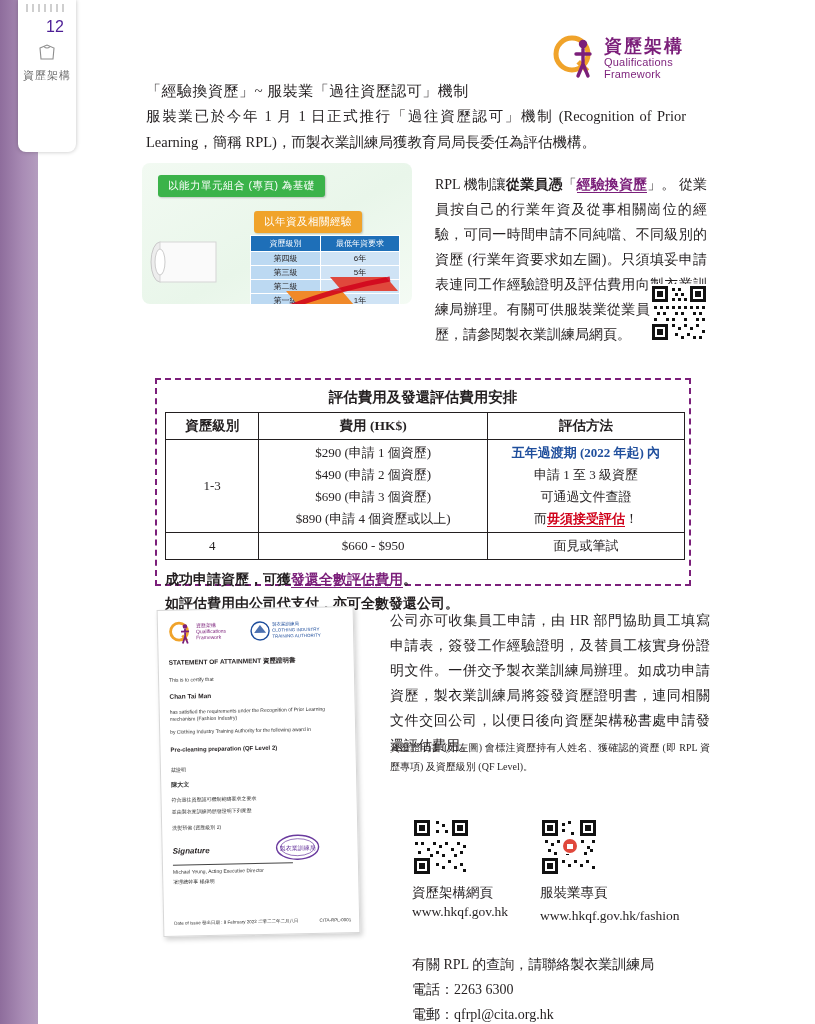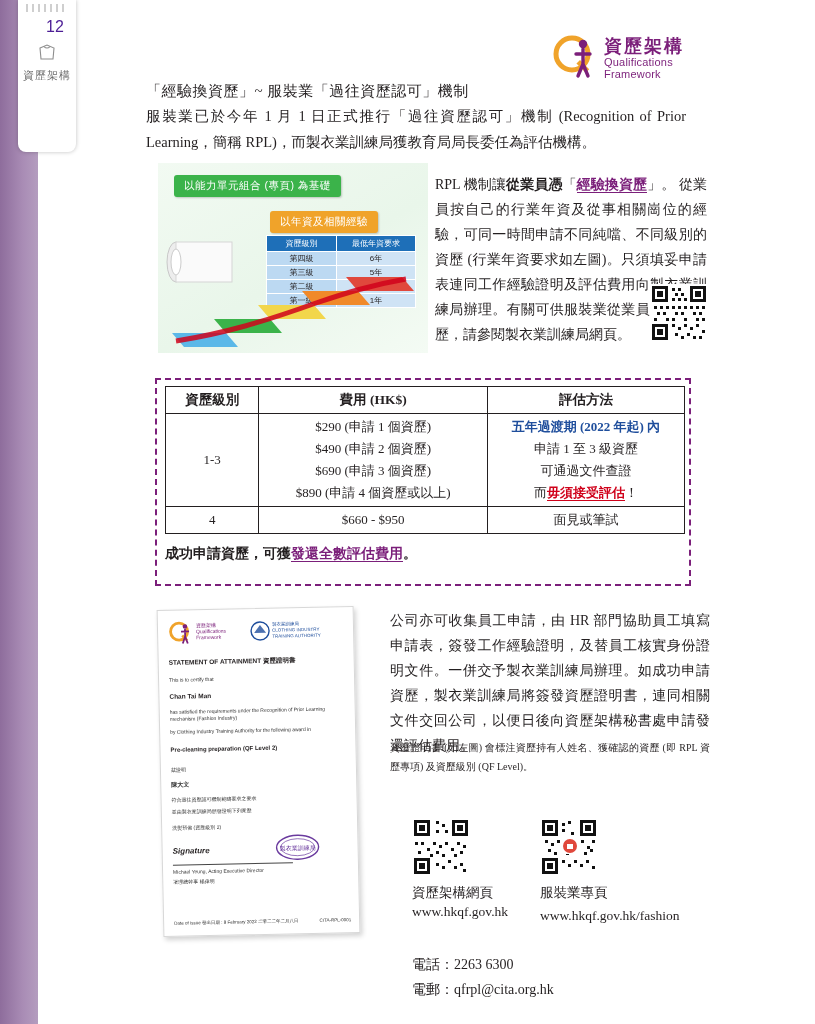--- a/index.html
+++ b/index.html
@@ -67,23 +67,23 @@
   .h-title {
     position:absolute; left:146px; top:62px; width:430px;
     font-size:15px; font-weight:normal; letter-spacing:0.5px;margin-top:20px;
   }
   .intro {
     position:absolute; left:146px; top:103px; width:540px;
     font-size:14.5px; line-height:26px; text-align:justify;
   }
   
   .illus {
-    position:absolute; left:158px; top:163px; width:270px; height:190px;
+    position:absolute; left:142px; top:163px; width:270px; height:141px;
     background:linear-gradient(150deg,#f2faf2 0%, #e9f6ea 55%, #f4fbf4 100%);
-    border-radius:0;
+    border-radius:8px;
     overflow:hidden;
   }
   .illus .cap1 {
     position:absolute; left:16px; top:12px; padding:4px 10px;
     background:#3bb34a; color:#fff; font-size:10.5px; border-radius:3px;
     font-family:"Liberation Sans", sans-serif; letter-spacing:0.5px;
     box-shadow:1px 1px 2px rgba(0,0,0,0.2);
   }
   .illus .cap2 {
     position:absolute; left:112px; top:48px; padding:4px 10px;
@@ -341,20 +341,21 @@
       <rect x="25" y="49" width="3" height="3"></rect>
         <rect x="31" y="52" width="3" height="3"></rect>
         <rect x="37" y="49" width="3" height="3"></rect>
         <rect x="43" y="52" width="3" height="3"></rect>
         <rect x="49" y="52" width="3" height="3"></rect>
     </g>
   </svg>
 </div>
 
 <div class="fee-box">
+  <div class="fee-title">評估費用及發還評估費用安排</div>
   <table class="fee">
     <tbody>
         <tr>
       <th class="col-a">資歷級別</th>
       <th class="col-b">費用 (HK$)</th>
       <th class="col-c">評估方法</th>
     </tr>
     <tr>
       <td class="col-a">1-3</td>
       <td class="col-b">
@@ -371,20 +372,21 @@
       </td>
     </tr>
     <tr>
       <td class="col-a">4</td>
       <td class="col-b">$660 - $950</td>
       <td class="col-c">面見或筆試</td>
     </tr>
   </tbody>
     </table>
   <div class="fee-note1"><span>成功申請資歷，可獲</span><span class="hl-purple-u">發還全數評估費用</span><span>。</span></div>
+  <div class="fee-note2">如評估費用由公司代支付，亦可全數發還公司。</div>
 </div>
 
 <div class="cert">
   <div class="c-logo1">
     <svg viewBox="0 0 26 26" width="26" height="26">
       <circle cx="11" cy="11" r="8.5" fill="none" stroke="#f0a32a" stroke-width="2.8"></circle>
       <rect x="15" y="14" width="7" height="2.6" transform="rotate(45 15 14)" fill="#f0a32a"></rect>
       <circle cx="17" cy="6" r="2.3" fill="#7b1f7a"></circle>
       <path d="M17 8.4 L17 16 M13 11 L21 11 M17 16 L14.5 23 M17 16 L19.5 23" stroke="#7b1f7a" stroke-width="1.8" fill="none"></path>
     </svg>
@@ -518,15 +520,16 @@
       <path d="M27 26 h6 v5 h-6 z" fill="#fff"></path>
     </svg>
   </div>
   <div class="qr-cap qr-cap1">資歷架構網頁</div>
   <div class="qr-url qr-url1">www.hkqf.gov.hk</div>
   <div class="qr-cap qr-cap2">服裝業專頁</div>
   <div class="qr-url qr-url2">www.hkqf.gov.hk/fashion</div>
 </div>
 
 <div class="contact">
+  <div>有關 RPL 的查詢，請聯絡製衣業訓練局</div>
   <div>電話：2263 6300</div>
   <div>電郵：qfrpl@cita.org.hk</div>
 </div>
 
 </body></html>

